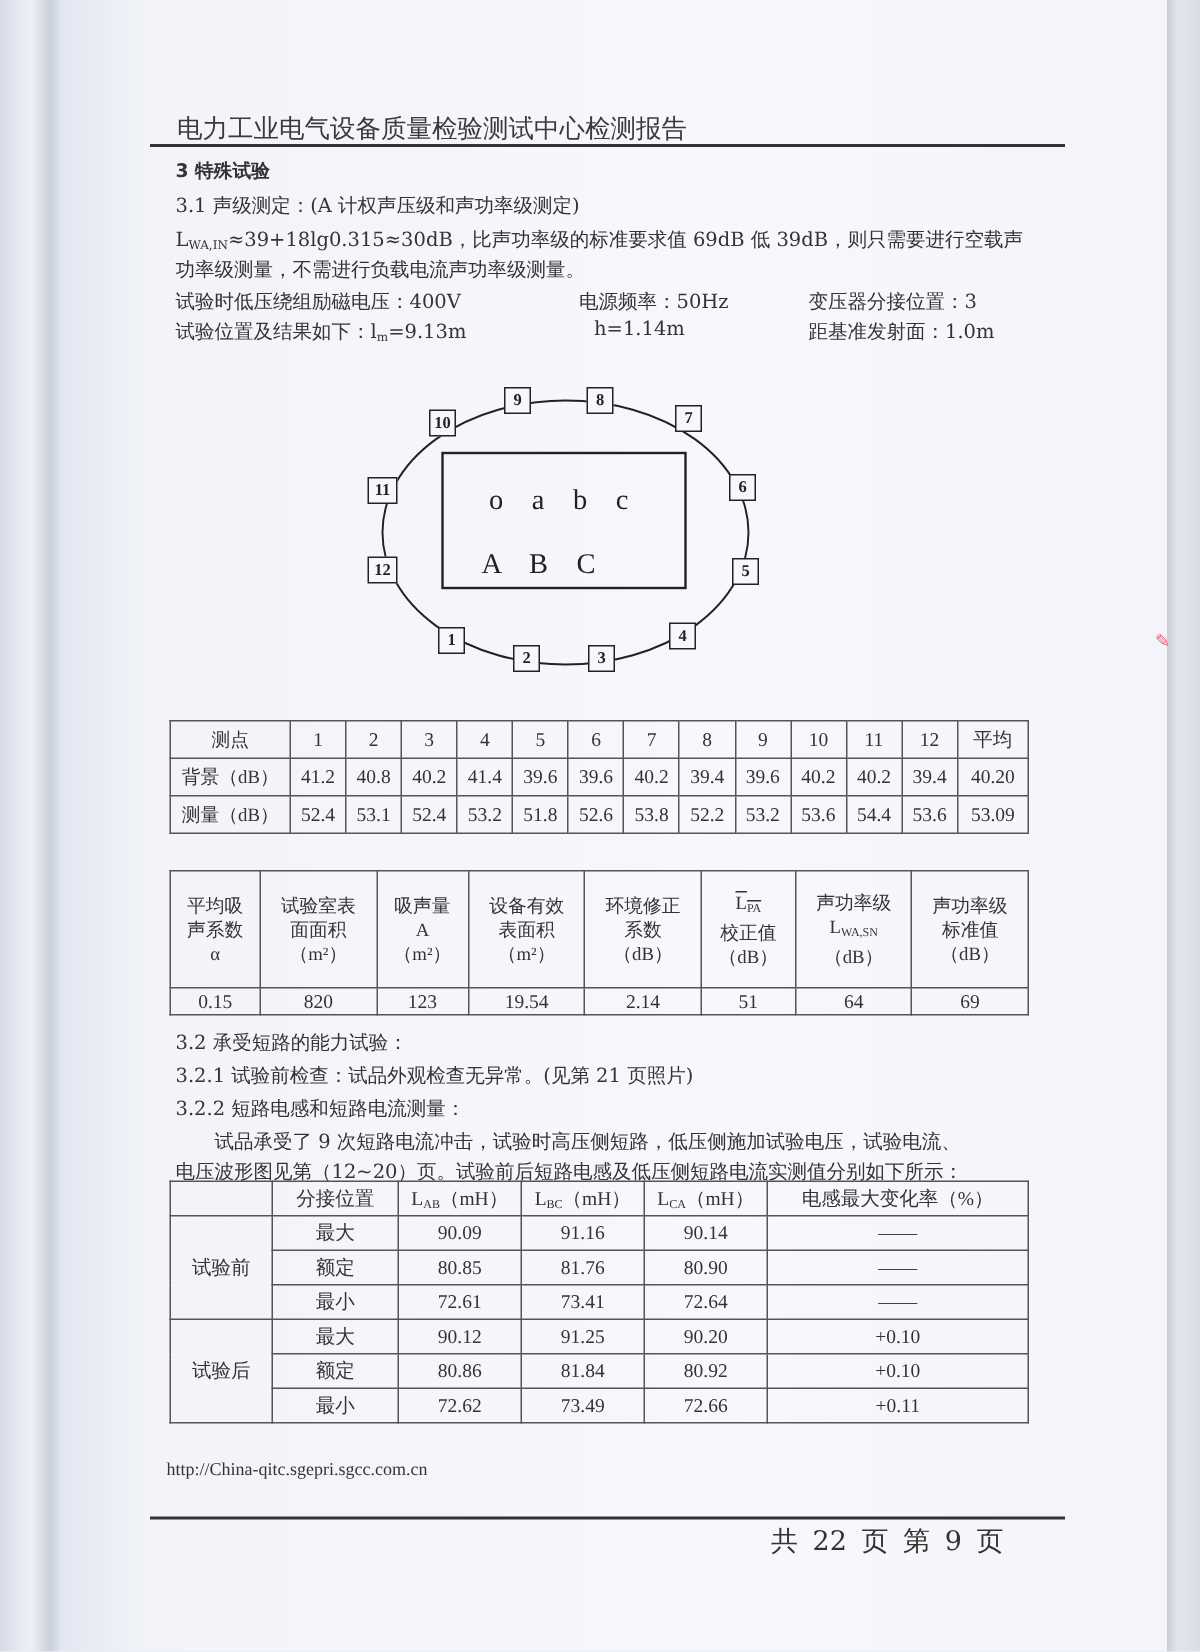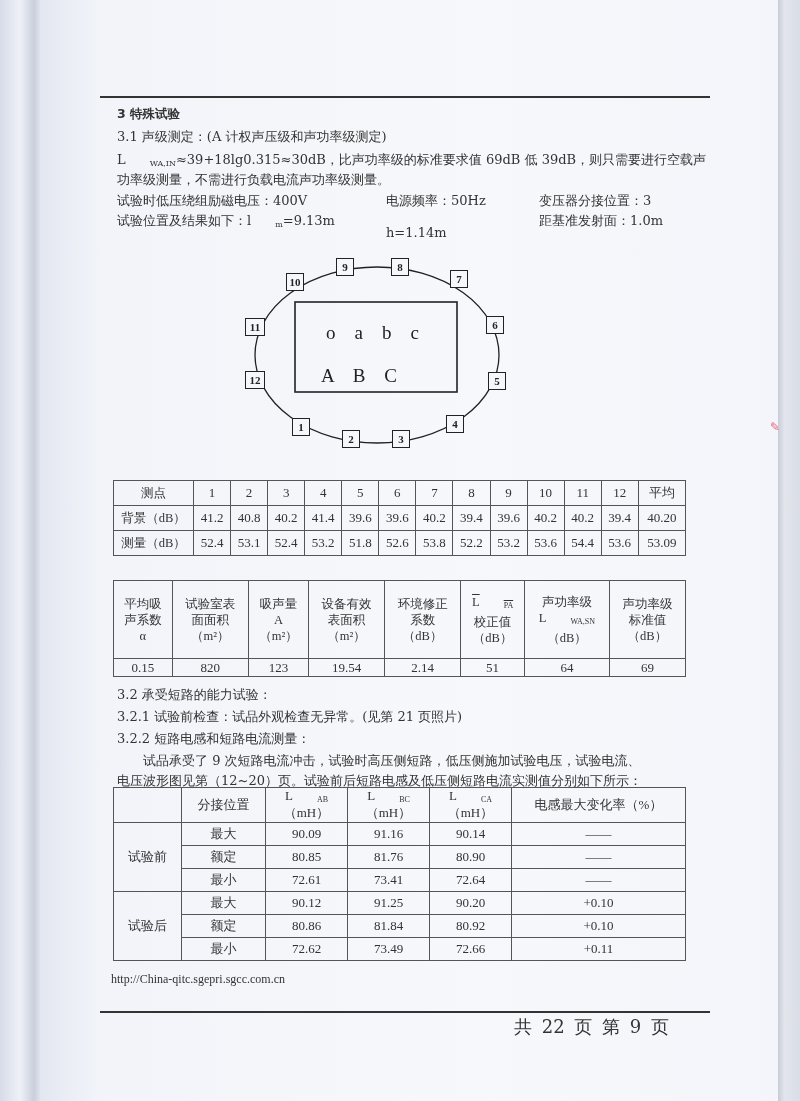--- a/index.html
+++ b/index.html
@@ -30,21 +30,21 @@
   .header {
     position: absolute; left: 118px; top: 69px; width: 640px; height: 28px;
     display: flex; justify-content: space-between; align-items: flex-end;
     font-size: 17px; color: #3a3a3a; padding-right: 40px;
   }
   .header-rule {
     position: absolute; left: 100px; top: 96px; width: 610px; height: 2px; background: #333;
   }
   .text { position: absolute; font-size: 13px; color: #333; white-space: nowrap; }
   .h3 { font-weight: bold; font-family: "DejaVu Sans", "Liberation Sans", sans-serif; font-size: 12.5px; }
-  .sub { font-size: 8px; vertical-align: -2px; margin-left: 24px; }
+  .sub { font-size: 8px; vertical-align: -2px; }
 
   
   .diagram { position: absolute; left: 240px; top: 255px; width: 290px; height: 200px; }
   .diagram svg { position: absolute; left: 0; top: 0; }
   .mp {
     position: absolute; width: 18px; height: 18px; border: 1.3px solid #222;
     background: #f5f7fb; font-size: 11px; font-weight: bold; text-align: center; line-height: 16px;
     color: #222; font-family: "Liberation Serif", serif;
   }
   .inner-label { position: absolute; font-size: 19px; color: #222; font-family: "Liberation Serif", serif; }
@@ -67,32 +67,33 @@
 </style>
 </head>
 <body>
 
 <div class="spine-left"></div>
 <div class="page"></div>
 <div class="right-edge"></div>
 <div class="stamp-mark">✎</div>
 
 <div class="header">
+  <span>电力工业电气设备质量检验测试中心检测报告</span>
 </div>
 <div class="header-rule"></div>
 
 <div class="text h3" style="left:117px;top:106px;">3 特殊试验</div>
 <div class="text" style="left:117px;top:128px;">3.1 声级测定：(A 计权声压级和声功率级测定)</div>
 <div class="text" style="left:117px;top:151px;"><span>L</span><span class="sub">WA,IN</span><span>≈39+18lg0.315≈30dB，比声功率级的标准要求值 69dB 低 39dB，则只需要进行空载声</span></div>
 <div class="text" style="left:117px;top:171px;">功率级测量，不需进行负载电流声功率级测量。</div>
 <div class="text" style="left:117px;top:192px;">试验时低压绕组励磁电压：400V</div>
 <div class="text" style="left:386px;top:192px;">电源频率：50Hz</div>
 <div class="text" style="left:539px;top:192px;">变压器分接位置：3</div>
 <div class="text" style="left:117px;top:212px;"><span>试验位置及结果如下：l</span><span class="sub">m</span><span>=9.13m</span></div>
-<div class="text" style="left:386px;top:212px;margin-top:13px;">h=1.14m</div>
+<div class="text" style="left:396px;top:212px;">h=1.14m</div>
 <div class="text" style="left:539px;top:212px;">距基准发射面：1.0m</div>
 
 <div class="diagram">
   <svg width="290" height="200" viewBox="0 0 290 200">
     <ellipse cx="137" cy="100" rx="122" ry="88" fill="none" stroke="#222" stroke-width="1.3"></ellipse>
     <rect x="55" y="47" width="162" height="90" fill="none" stroke="#222" stroke-width="1.6"></rect>
   </svg>
   <div class="inner-label" style="left:86px;top:65px;">o　a　b　c</div>
   <div class="inner-label" style="left:81px;top:108px;">A　B　C</div>
   <div class="mp" style="left:52px;top:163px;">1</div>

